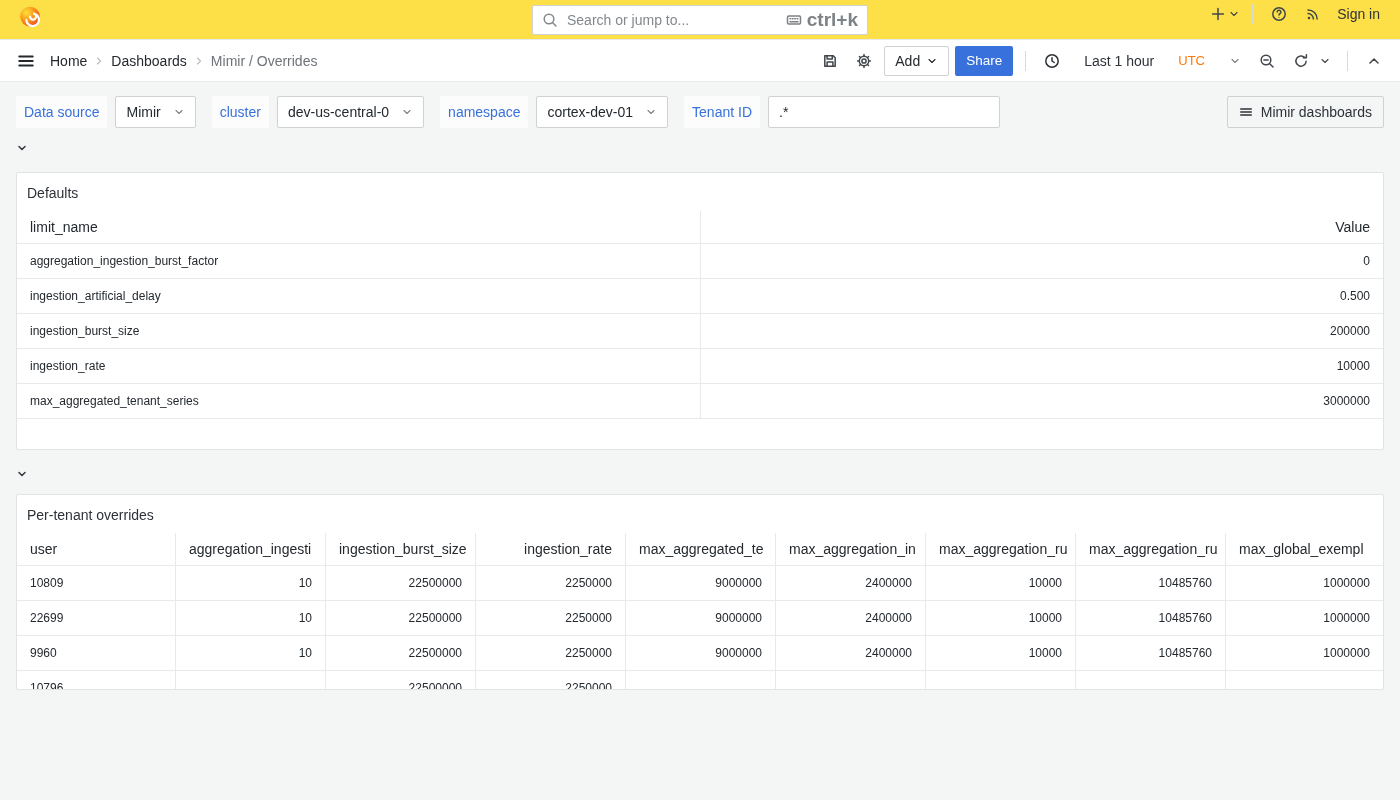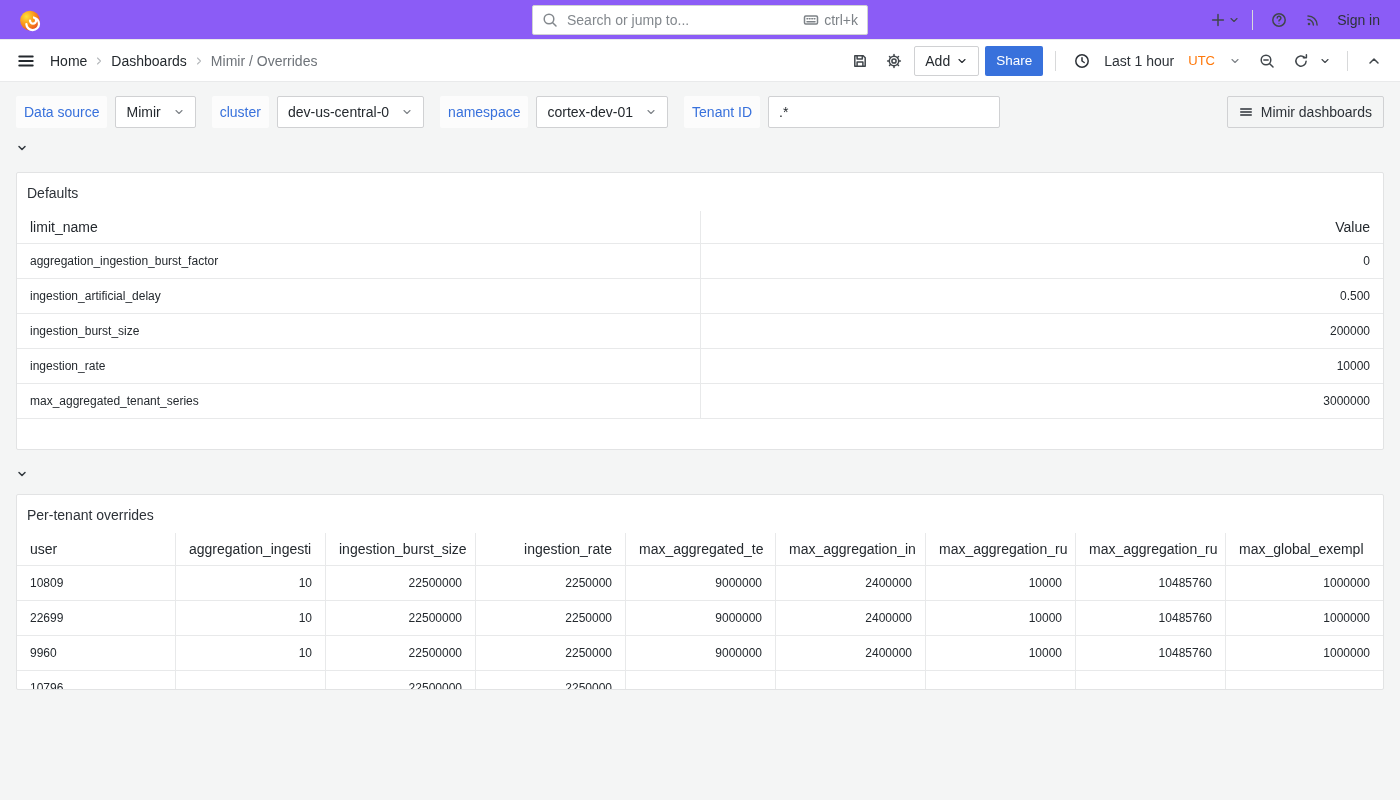--- a/index.html
+++ b/index.html
@@ -13,45 +13,45 @@
     --text:#24292e; --text-weak:#6e7379; --icon:#40464b;
     --blue:#3871dc; --orange:#ff780a;
     --ctl-border:#d0d1d3; --panel-border:#e2e3e4; --line:#e8e9ea; --divider:#d8d9da;
   }
   svg { display:block; }
   .icon { width:16px; height:16px; fill:none; stroke:currentColor; stroke-width:1.5; stroke-linecap:round; stroke-linejoin:round; }
   .icon-s { width:12px; height:12px; }
   button { font-family:inherit; font-size:14px; color:var(--text); background:none; border:none; padding:0; cursor:pointer; }
 
   
-  .topnav { height:40px; background:#8b5cf6; border-bottom:1px solid #e9eaeb; display:flex; align-items:center; padding:0 14px; position:relative; }
+  .topnav { height:40px; background:#fde047; border-bottom:1px solid #e9eaeb; display:flex; align-items:flex-start; padding:0 14px; position:relative; }
   .logo-btn { width:32px; height:32px; display:flex; align-items:center; justify-content:center; }
   .search-box{
     position:absolute; left:50%; top:5px; transform:translateX(-50%);
     width:336px; height:30px; border:1px solid var(--ctl-border); border-radius:2px; background:#fff;
     display:flex; align-items:center; gap:7px; padding:0 9px; color:#83888d;
   }
   .search-box input{ border:none; outline:none; flex:1; font-size:14px; font-family:inherit; color:var(--text); background:transparent; min-width:0; }
   .search-box input::placeholder{ color:#83888d; }
-  .shortcut{ display:flex; align-items:center; gap:5px; color:#7d8287; font-size:14px; }
+  .shortcut{ display:flex; align-items:center; gap:5px; color:#7d8287; font-size:19px;font-weight:bold; }
   .topnav-right{ margin-left:auto; display:flex; align-items:center; gap:6px; color:var(--icon); }
   .iconbtn{ height:28px; min-width:28px; display:flex; align-items:center; justify-content:center; gap:2px; color:var(--icon); border-radius:2px; }
   .vdiv{ width:1px; height:20px; background:var(--divider); margin:0 6px; }
   .signin{ font-weight:500; color:#2d3238; padding:0 6px 0 4px; font-size:14px; }
 
   
   .toolbar{ height:42px; background:#fff; border-bottom:1px solid #e9eaeb; display:flex; align-items:center; padding:0 12px; gap:4px; }
   .breadcrumb{ display:flex; align-items:center; gap:6px; margin-left:6px; }
   .crumb{ color:var(--text); text-decoration:none; font-size:14px; }
   .crumb.current{ color:var(--text-weak); cursor:default; }
   .crumb-sep{ color:#b6b9bc; }
   .toolbar-right{ margin-left:auto; display:flex; align-items:center; gap:6px; }
   .btn-outline{ height:30px; border:1px solid var(--ctl-border); border-radius:2px; padding:0 10px; display:flex; align-items:center; gap:6px; background:transparent; font-size:14px; }
   .btn-primary{ height:30px; border-radius:2px; padding:0 11px; display:flex; align-items:center; background:var(--blue); color:#fff; font-size:13.5px; font-weight:500; }
-  .timepicker{ height:30px; display:flex; align-items:center; gap:14px; padding:0 6px; color:#2d3238; }
+  .timepicker{ height:30px; display:flex; align-items:center; gap:24px; padding:0 6px; color:#2d3238; }
   .tz{ color:var(--orange); font-size:13px; }
   .refresh-group{ display:flex; align-items:center; }
 
   
   .submenu{ display:flex; align-items:flex-start; padding:14px 16px 0; gap:16px; }
   .var-group{ display:flex; align-items:center; gap:8px; }
   .var-label{ height:32px; display:flex; align-items:center; padding:0 8px; color:var(--blue); background:rgba(255,255,255,.72); border-radius:2px; font-size:14px; }
   .var-select{ height:32px; display:flex; align-items:center; gap:12px; padding:0 10px; background:#fff; border:1px solid var(--ctl-border); border-radius:2px; color:var(--text); }
   .var-select .icon-s{ color:#7d8287; }
   .text-input{ height:32px; width:232px; background:#fff; border:1px solid var(--ctl-border); border-radius:2px; padding:0 10px; font:inherit; color:var(--text); outline:none; }

